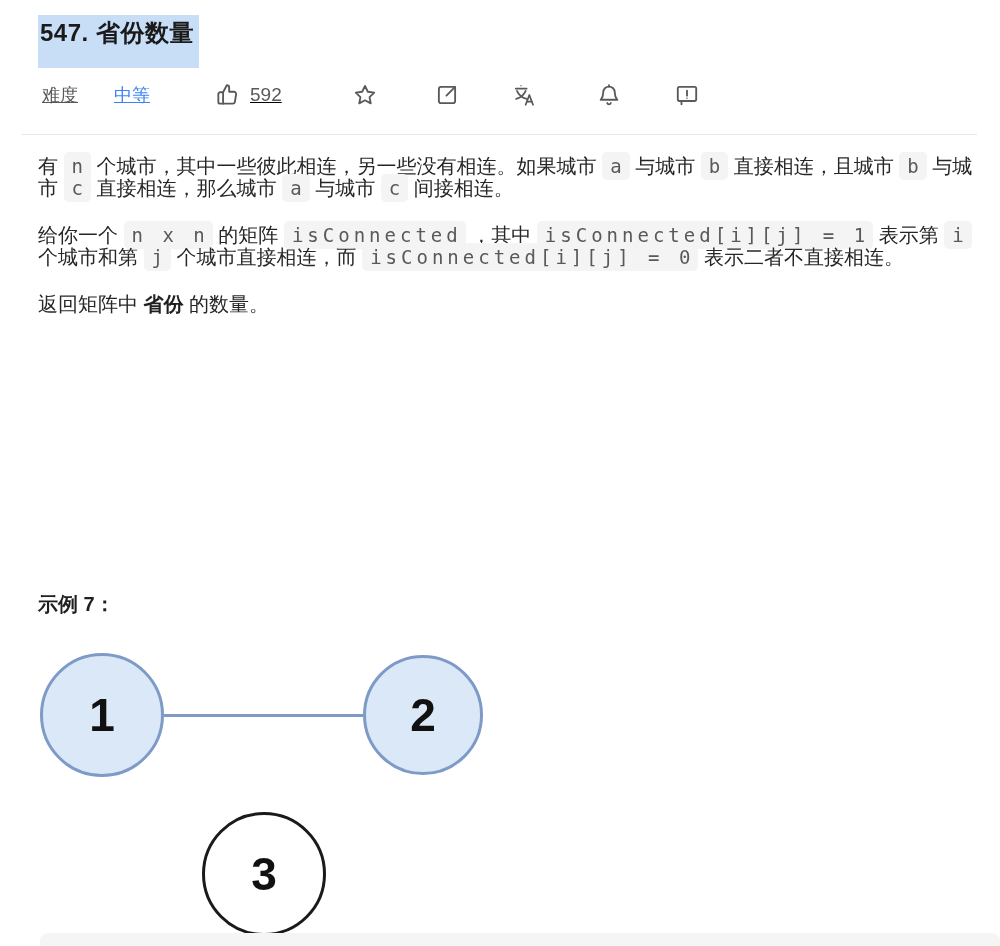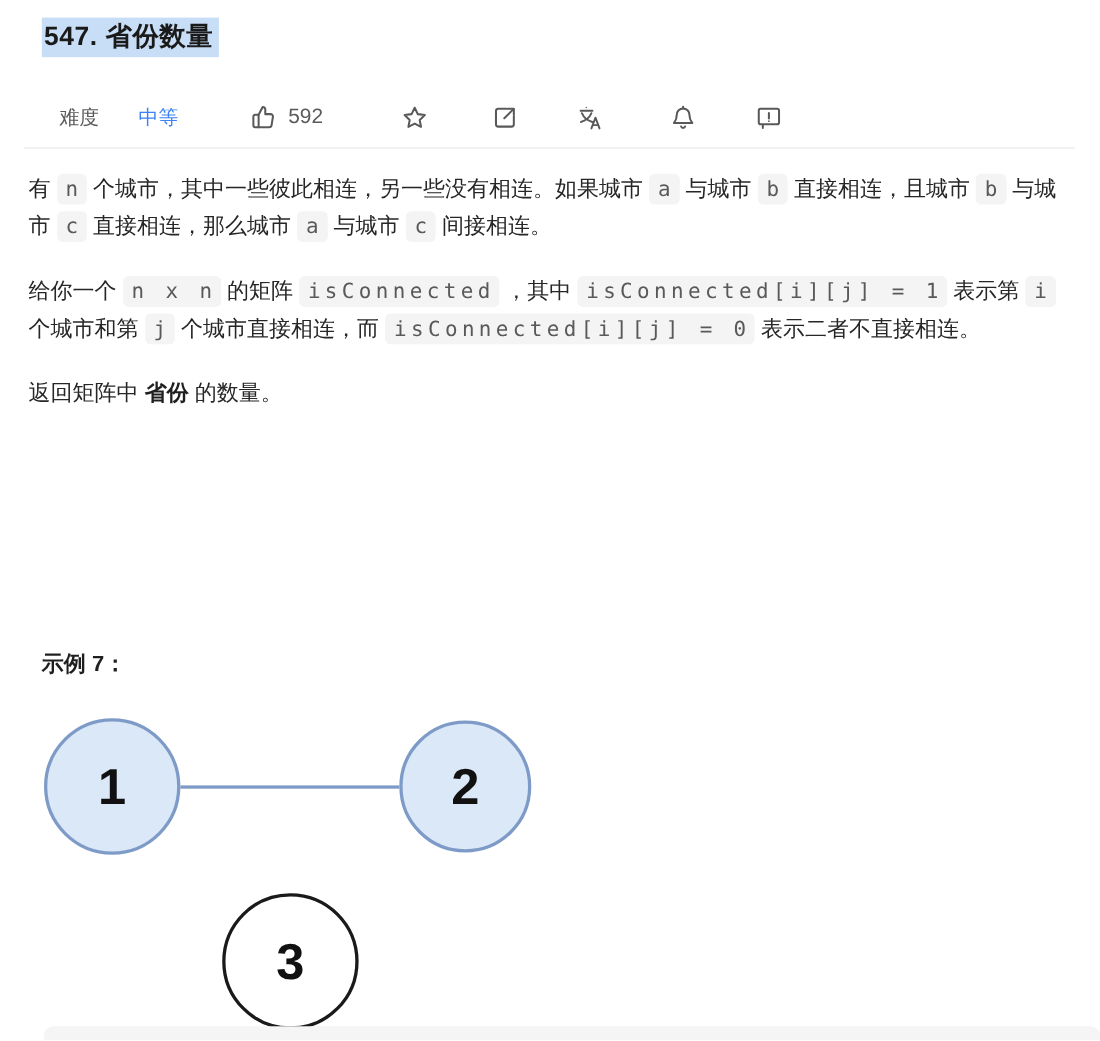--- a/index.html
+++ b/index.html
@@ -4,42 +4,42 @@
 <style>
   html,body{margin:0;padding:0;background:#ffffff;}
   .page{
     position:relative;width:1000px;height:946px;background:#ffffff;overflow:hidden;
     font-family:"Liberation Sans","DejaVu Sans",sans-serif;color:#262626;
   }
   
   .title-row{position:absolute;left:38px;top:12px;}
   .title-text{
     font-size:24px;font-weight:700;color:#1a1a1a;letter-spacing:0.5px;
-    background:#c8def6;padding:4px 5px 5px 2px;
+    background:#c8def6;padding:4px 5px 22px 2px;
   }
   
   .toolbar{position:absolute;left:0;top:76px;height:30px;width:1000px;}
   .tb-item{position:absolute;top:0;height:30px;display:flex;align-items:center;
-    background:none;border:none;padding:0;margin:16px;cursor:pointer;
-    font-family:"Liberation Sans","DejaVu Sans",sans-serif;}
+    background:none;border:none;padding:0;margin:4px;cursor:pointer;
+    font-family:"Liberation Sans","DejaVu Sans",sans-serif;text-decoration:underline;}
   .diff-label{left:38px;font-size:18px;color:#595959;cursor:default;}
   .diff-value{left:110px;font-size:18px;font-weight:400;}
   .like-btn{left:210px;gap:10px;}
   .like-count{font-size:19px;color:#595959;text-align:center;}
   .star-btn{left:348px;}
   .share-btn{left:430px;}
   .translate-btn{left:508px;}
   .bell-btn{left:592px;}
   .feedback-btn{left:670px;}
   .icon{display:inline-block;width:26px;height:26px;}
   .icon svg{width:26px;height:26px;display:block;}
   
   .divider{position:absolute;left:22px;top:134px;width:955px;height:1px;background:#e6e6e6;border:none;margin:0;}
   
-  .desc{position:absolute;left:26px;top:155px;width:939px;font-size:20px;line-height:34px;color:#262626;}
+  .desc{position:absolute;left:38px;top:155px;width:939px;font-size:20px;line-height:22px;color:#262626;}
   .desc p{margin:0 0 25px 0;}
   .desc strong{font-weight:700;color:#1f1f1f;}
   .inline-code{
     font-family:"DejaVu Sans Mono","Liberation Mono",monospace;
     font-size:19px;letter-spacing:4px;color:#595959;
     background:#f4f4f5;border-radius:5px;padding:3px 4px 3px 8px;
     white-space:nowrap;
   }
   .example-label{position:absolute;left:38px;top:585px;font-size:20px;line-height:39px;font-weight:700;color:#1f1f1f;}
   

